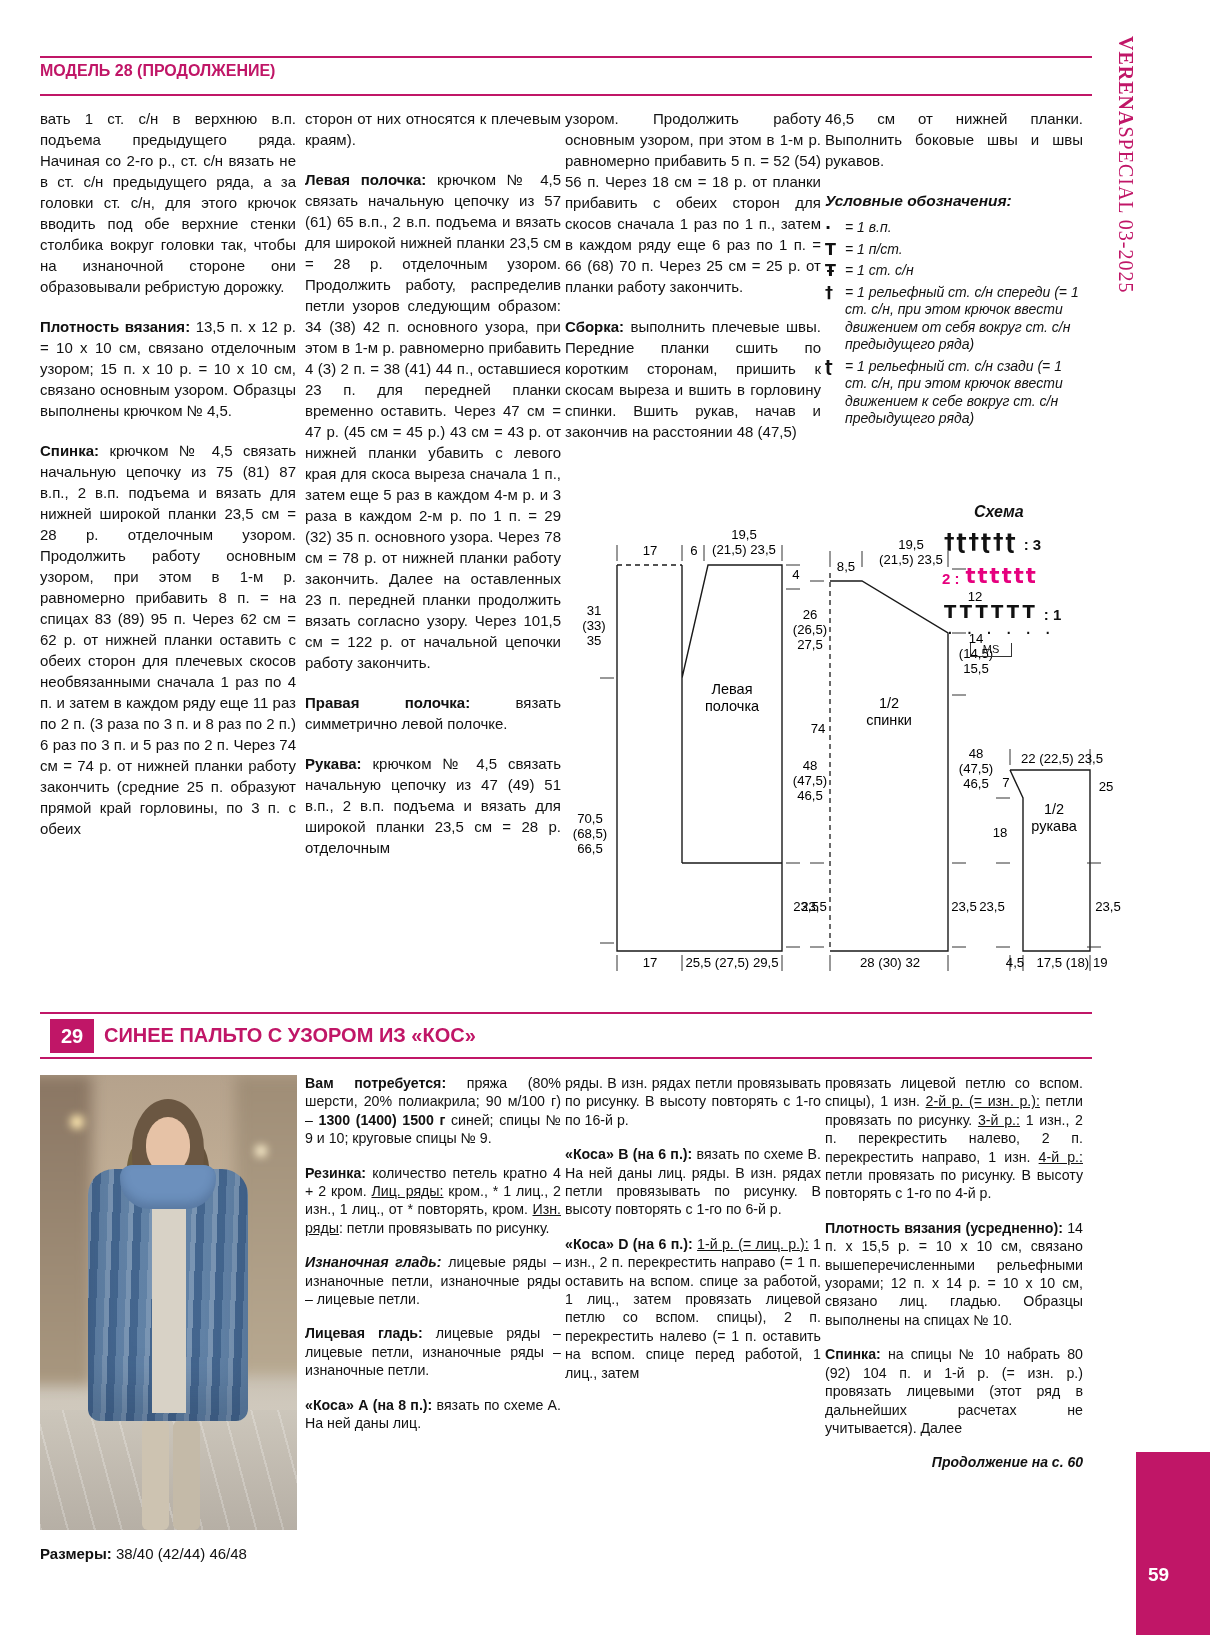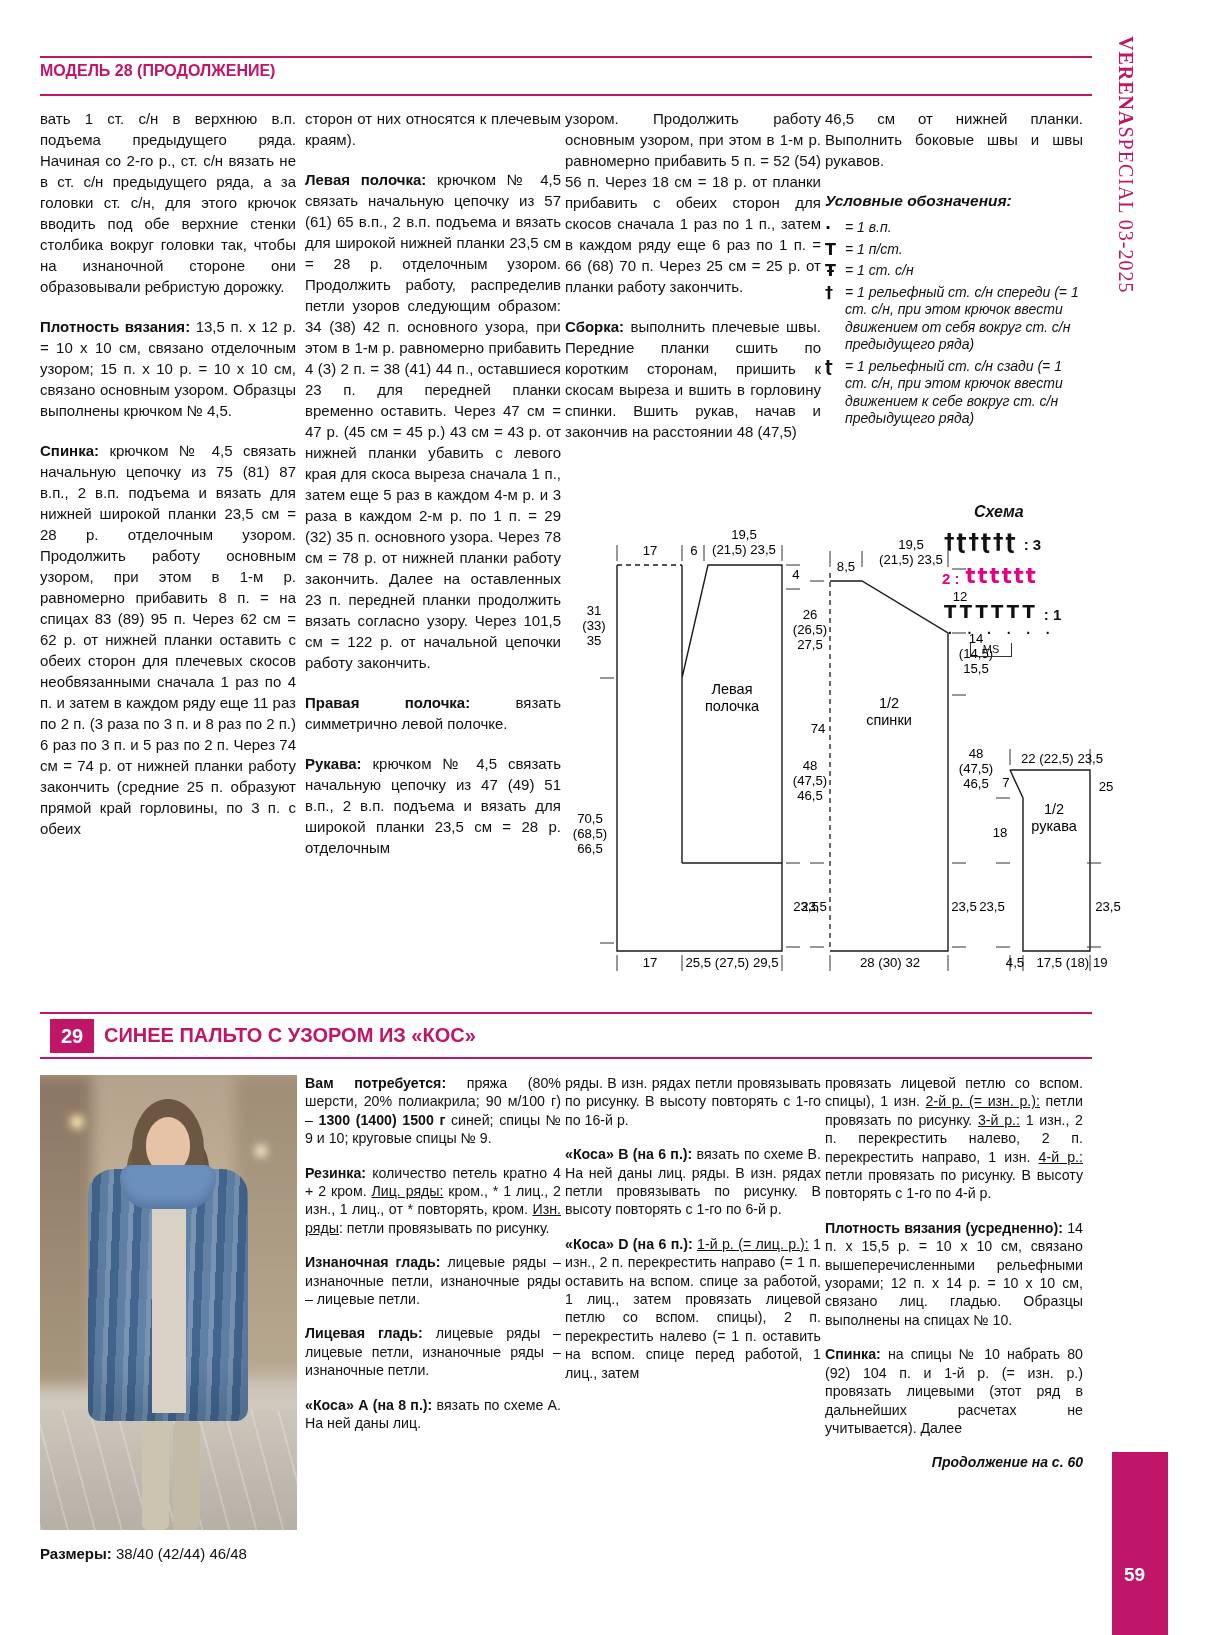--- a/index.html
+++ b/index.html
@@ -66,21 +66,21 @@
   .ph-inner{left:112px;top:128px;width:34px;height:210px;background:#d8d2c6;}
   .ph-collar{left:80px;top:90px;width:96px;height:44px;background:#6c90bd;border-radius:12px 12px 30px 30px;
      box-shadow:inset 0 -6px 10px rgba(30,50,80,.25);}
   .ph-leg-l{left:102px;top:346px;width:27px;height:109px;background:#cdc3b1;border-radius:6px;}
   .ph-leg-r{left:133px;top:346px;width:27px;height:109px;background:#c4baa8;border-radius:6px;}
   .caption{position:absolute;left:40px;top:1544px;width:258px;font-size:15px;line-height:20px;text-align:left;}
   
   .masthead{position:absolute;left:1114px;top:36px;height:280px;writing-mode:vertical-rl;
             font-family:"Liberation Serif",serif;color:#c01667;font-size:20px;letter-spacing:1px;white-space:nowrap;}
   .masthead .brand{font-weight:bold;}
-  .pageblock{position:absolute;left:1112px;top:1452px;width:56px;height:183px;background:#c01667;}
+  .pageblock{position:absolute;left:1136px;top:1452px;width:74px;height:183px;background:#c01667;}
   .pagenum{position:absolute;left:12px;top:112px;color:#fff;font-size:19px;font-weight:bold;}
 </style>
 </head>
 <body>
 
 <div class="page">
 
   <div class="hr" id="hr1"></div>
   <div class="m28-title">МОДЕЛЬ 28 (ПРОДОЛЖЕНИЕ)</div>
   <div class="hr" id="hr2"></div>
@@ -168,21 +168,21 @@
 46,5</div>
     <div class="dlab" style="left:224px;top:396px;width:44px;">23,5</div>
     <div class="dlab" style="left:60px;top:452px;width:60px;">17</div>
     <div class="dlab" style="left:116px;top:452px;width:112px;">25,5 (27,5) 29,5</div>
 
     <div class="dlab dname" style="left:283px;top:192px;width:92px;">1/2
 спинки</div>
     <div class="dlab" style="left:268px;top:56px;width:36px;">8,5</div>
     <div class="dlab" style="left:296px;top:34px;width:110px;">19,5
 (21,5) 23,5</div>
-    <div class="dlab" style="left:386px;top:86px;width:28px;">12</div>
+    <div class="dlab" style="left:401px;top:86px;width:28px;">12</div>
     <div class="dlab" style="left:390px;top:128px;width:52px;">14
 (14,5)
 15,5</div>
     <div class="dlab" style="left:390px;top:243px;width:52px;">48
 (47,5)
 46,5</div>
     <div class="dlab" style="left:384px;top:396px;width:40px;">23,5</div>
     <div class="dlab" style="left:244px;top:218px;width:28px;">74</div>
     <div class="dlab" style="left:234px;top:396px;width:40px;">23,5</div>
     <div class="dlab" style="left:278px;top:452px;width:104px;">28 (30) 32</div>
@@ -234,21 +234,21 @@
     <div class="ph ph-leg-r"></div>
     <div class="ph ph-coat"></div>
     <div class="ph ph-inner"></div>
     <div class="ph ph-collar"></div>
   </div>
   <div class="caption"><span style="font-weight: 700;">Размеры: </span><span>38/40 (42/44) 46/48</span></div>
 
   <div class="b-col" id="bc2">
     <p><span style="font-weight: 700;">Вам потребуется: </span><span>пряжа (80% шерсти, 20% полиакрила; 90 м/100 г) – </span><span style="font-weight: 700;">1300 (1400) 1500 г</span><span> синей; спицы № 9 и 10; круговые спицы № 9.</span></p>
     <p><span style="font-weight: 700;">Резинка: </span><span>количество петель кратно 4 + 2 кром. </span><span style="text-decoration: underline;">Лиц. ряды:</span><span> кром., * 1 лиц., 2 изн., 1 лиц., от * повторять, кром. </span><span style="text-decoration: underline;">Изн. ряды</span><span>: петли провязывать по рисунку.</span></p>
-    <p><span style="font-weight: 700;">Изнаночная гладь: </span><span>лицевые ряды – изнаночные петли, изнаночные ряды – лицевые петли.</span></p>
+    <p><span style="font-weight: 700; font-style: italic;">Изнаночная гладь: </span><span>лицевые ряды – изнаночные петли, изнаночные ряды – лицевые петли.</span></p>
     <p><span style="font-weight: 700;">Лицевая гладь: </span><span>лицевые ряды – лицевые петли, изнаночные ряды – изнаночные петли.</span></p>
     <p><span style="font-weight: 700;">«Коса» А (на 8 п.): </span><span>вязать по схеме А. На ней даны лиц.</span></p>
   </div>
   <div class="b-col" id="bc3">
     <p><span>ряды. В изн. рядах петли провязывать по рисунку. В высоту повторять с 1-го по 16-й р.</span></p>
     <p><span style="font-weight: 700;">«Коса» В (на 6 п.): </span><span>вязать по схеме В. На ней даны лиц. ряды. В изн. рядах петли провязывать по рисунку. В высоту повторять с 1-го по 6-й р.</span></p>
     <p><span style="font-weight: 700;">«Коса» D (на 6 п.): </span><span style="text-decoration: underline;">1-й р. (= лиц. р.):</span><span> 1 изн., 2 п. перекрестить направо (= 1 п. оставить на вспом. спице за работой, 1 лиц., затем провязать лицевой петлю со вспом. спицы), 2 п. перекрестить налево (= 1 п. оставить на вспом. спице перед работой, 1 лиц., затем</span></p>
   </div>
   <div class="b-col" id="bc4">
     <p><span>провязать лицевой петлю со вспом. спицы), 1 изн. </span><span style="text-decoration: underline;">2-й р. (= изн. р.):</span><span> петли провязать по рисунку. </span><span style="text-decoration: underline;">3-й р.:</span><span> 1 изн., 2 п. перекрестить налево, 2 п. перекрестить направо, 1 изн. </span><span style="text-decoration: underline;">4-й р.:</span><span> петли провязать по рисунку. В высоту повторять с 1-го по 4-й р.</span></p>

